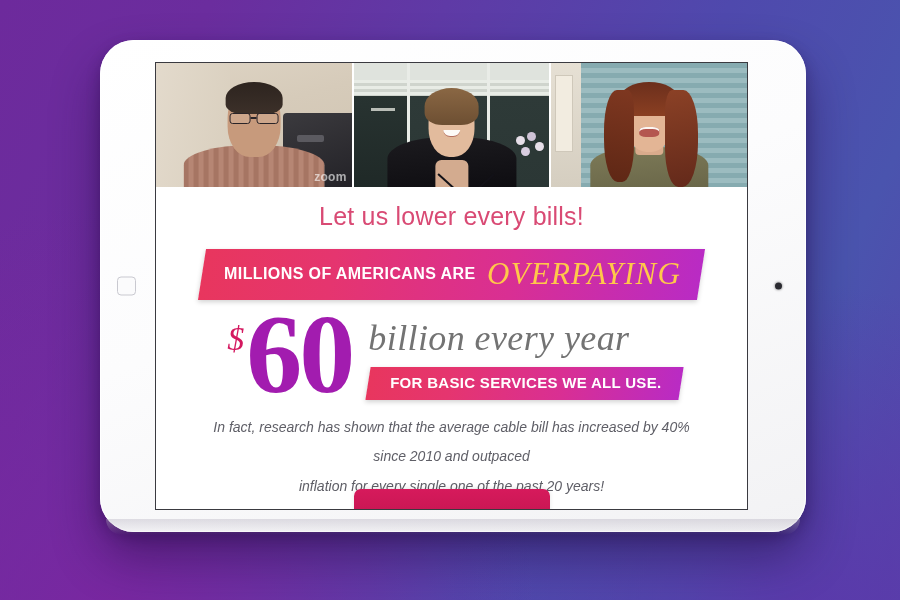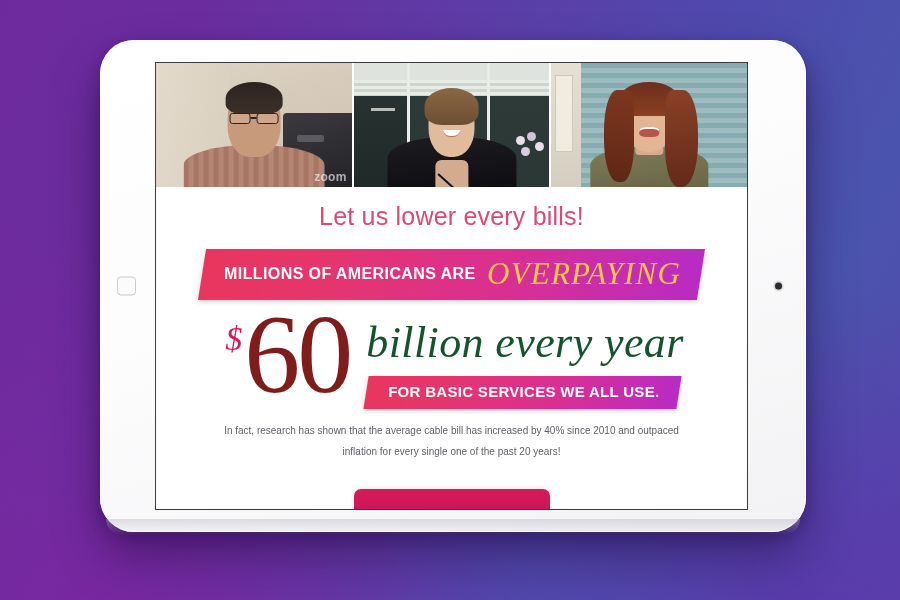--- a/index.html
+++ b/index.html
@@ -191,39 +191,39 @@
     margin-top:6px; padding-left:6px;
   }
   .big-left { display:flex; align-items:flex-start; }
   .dollar {
     font-family:"Liberation Serif", serif; font-style:italic;
     font-size:34px; font-weight:400; color:#d4185f;
     margin-top:14px; margin-right:2px;
   }
   .sixty {
     font-family:"Liberation Serif", serif;
-    font-size:112px; font-weight:400; color:#7f1d1d;
+    font-size:112px; font-weight:700; color:#a21caf;
     line-height:.86; letter-spacing:-3px;
   }
   .big-right { text-align:left; margin-left:16px; padding-top:14px; }
   .billion {
     font-family:"Liberation Serif", serif; font-style:italic;
-    font-size:44px; font-weight:400; color:#14532d;
+    font-size:36px; font-weight:400; color:#737373;
     line-height:1.05; letter-spacing:.4px; white-space:nowrap;
   }
   .banner-2 { margin-top:10px; padding:7px 20px 8px 22px; }
   .b2-text { font-size:15px; font-weight:700; color:#fff; letter-spacing:.3px; }
 
   .source {
     font-family:"Liberation Serif", serif; font-style:italic;
     font-size:8.5px; color:#8c8c92; margin-top:9px; letter-spacing:.1px;
   }
   .body-copy {
-    font-size:10px; font-weight:400; color:#5f5f67;
-    line-height:2.1; margin-top:11px; padding:0 48px;
+    font-size:14px; font-weight:400; color:#5f5f67;
+    line-height:2.1; margin-top:11px; padding:0 48px;font-style:italic;
   }
   .cta {
     position:absolute; left:50%; bottom:-14px; transform:translateX(-50%);
     width:196px; height:34px; border-radius:7px;
     background:linear-gradient(180deg,#d61a5c,#c4154f);
     box-shadow:0 -1px 4px rgba(0,0,0,.10);
   }
 </style>
 </head>
 <body>

